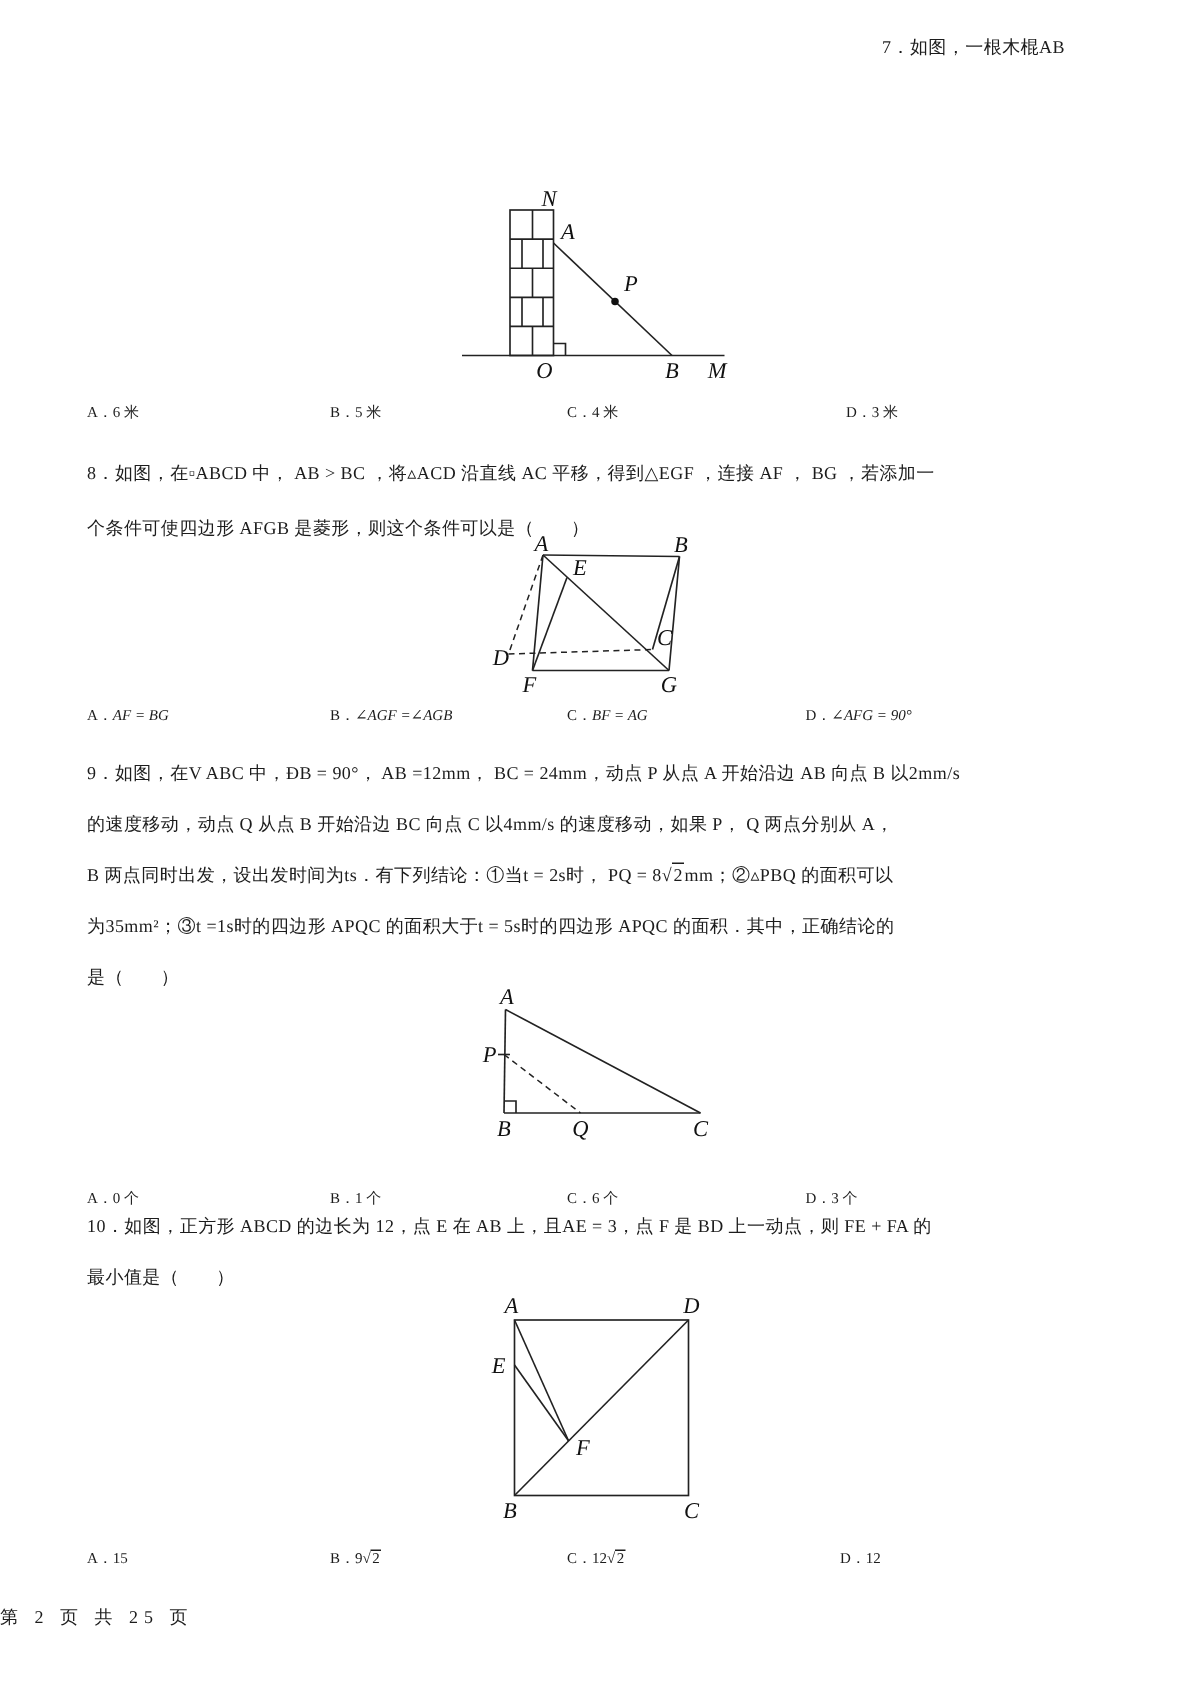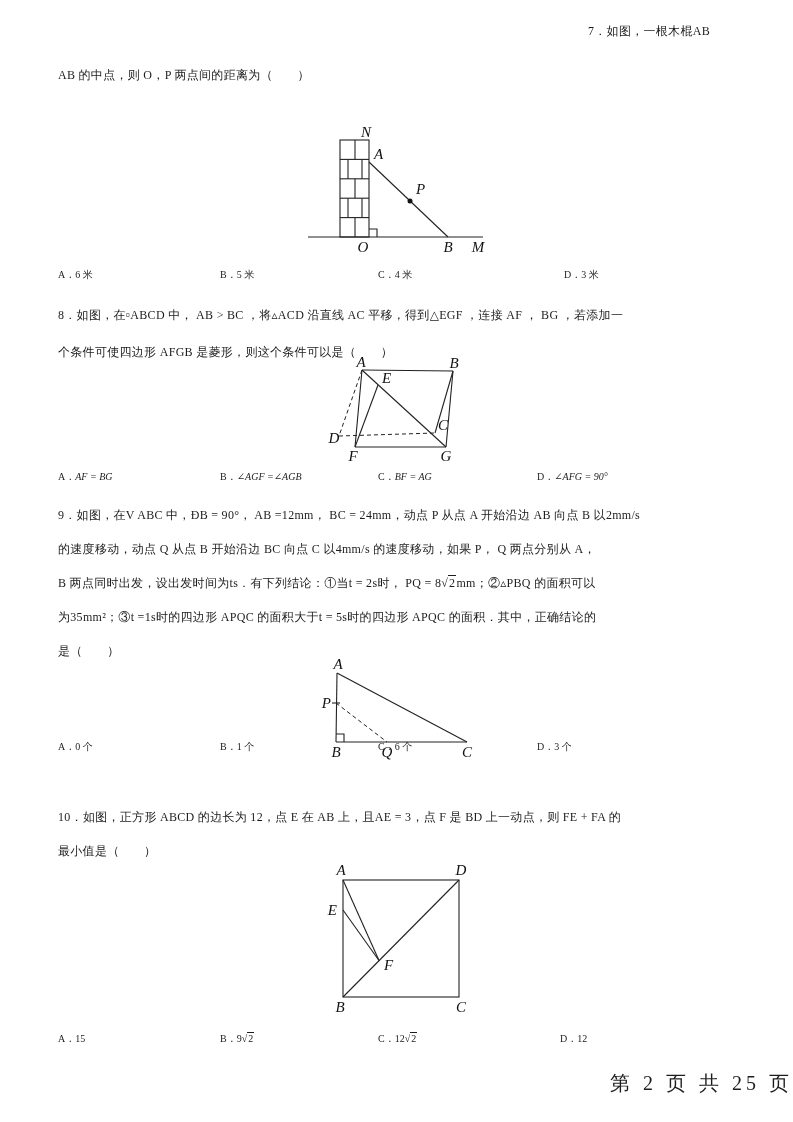--- a/index.html
+++ b/index.html
@@ -10,34 +10,33 @@
     color:#1c1c1c; position:relative; overflow:hidden;
   }
   .abs { position:absolute; }
   .tline { font-size:12px; line-height:34px; white-space:nowrap; letter-spacing:0.3px; }
   .opts { position:absolute; left:0; width:793px; height:24px; font-size:10px; }
   .opt { position:absolute; white-space:nowrap; top:0; }
   .math { font-style:italic; }
   .rad:empty, .vinc:empty { display:none; }
   .rad { font-style:normal; }
   .vinc { border-top:1px solid #1c1c1c; padding:0 1px; }
-  .footer { position:absolute; left:0; width:793px; text-align:right; font-size:20px; letter-spacing:4px; }
+  .footer { position:absolute; left:0; width:793px; text-align:left; font-size:12px; letter-spacing:4px; }
   svg { position:absolute; overflow:visible; }
   svg line, svg path, svg rect { stroke:#222; stroke-width:1.1; fill:none; }
   svg .dash { stroke-dasharray:4 3; stroke-width:1; }
   svg text { font-family:"Liberation Serif","DejaVu Serif",serif; font-style:italic; font-size:15px; fill:#111; stroke:none; }
   svg circle { fill:#111; stroke:none; }
 </style>
 </head>
 <body>
 
 <div class="abs tline" style="left:588px; top:14px;">7．如图，一根木棍AB</div>
 
 <div class="abs" style="left:58px; top:58px;">
-  <div class="tline"> AB 的中点，则 O，P 两点间的距离为（　　）</div>
 </div>
 
 <svg style="left:300px; top:126px;" width="195" height="135" viewBox="0 0 195 135">
   <line x1="8" y1="111" x2="183" y2="111"></line>
   <rect x="40" y="14" width="29" height="97"></rect>
   <line x1="40" y1="33.4" x2="69" y2="33.4"></line>
   <line x1="40" y1="52.8" x2="69" y2="52.8"></line>
   <line x1="40" y1="72.2" x2="69" y2="72.2"></line>
   <line x1="40" y1="91.6" x2="69" y2="91.6"></line>
   <line x1="55" y1="14" x2="55" y2="33.4"></line>
@@ -111,21 +110,21 @@
   <line x1="31" y1="43" x2="82" y2="82" class="dash"></line>
   <path d="M31,74 H39 V82"></path>
   <line x1="27" y1="43" x2="35" y2="43"></line>
   <text x="33" y="9" text-anchor="middle">A</text>
   <text x="26" y="48" text-anchor="end">P</text>
   <text x="31" y="97" text-anchor="middle">B</text>
   <text x="82" y="97" text-anchor="middle">Q</text>
   <text x="162" y="97" text-anchor="middle">C</text>
 </svg>
 
-<div class="opts" style="top:740px;">
+<div class="opts" style="top:792px;">
   <span class="opt" style="left:58px"><span>A．</span><span>0 个</span></span>
   <span class="opt" style="left:220px"><span>B．</span><span>1 个</span></span>
   <span class="opt" style="left:378px"><span>C．</span><span>6 个</span></span>
   <span class="opt" style="left:537px"><span>D．</span><span>3 个</span></span>
 </div>
 
 <div class="abs" style="left:58px; top:800px;">
   <div class="tline">10．如图，正方形 ABCD 的边长为 12，点 E 在 AB 上，且AE = 3，点 F 是 BD 上一动点，则 FE + FA 的</div>
   <div class="tline">最小值是（　　）</div>
 </div>

